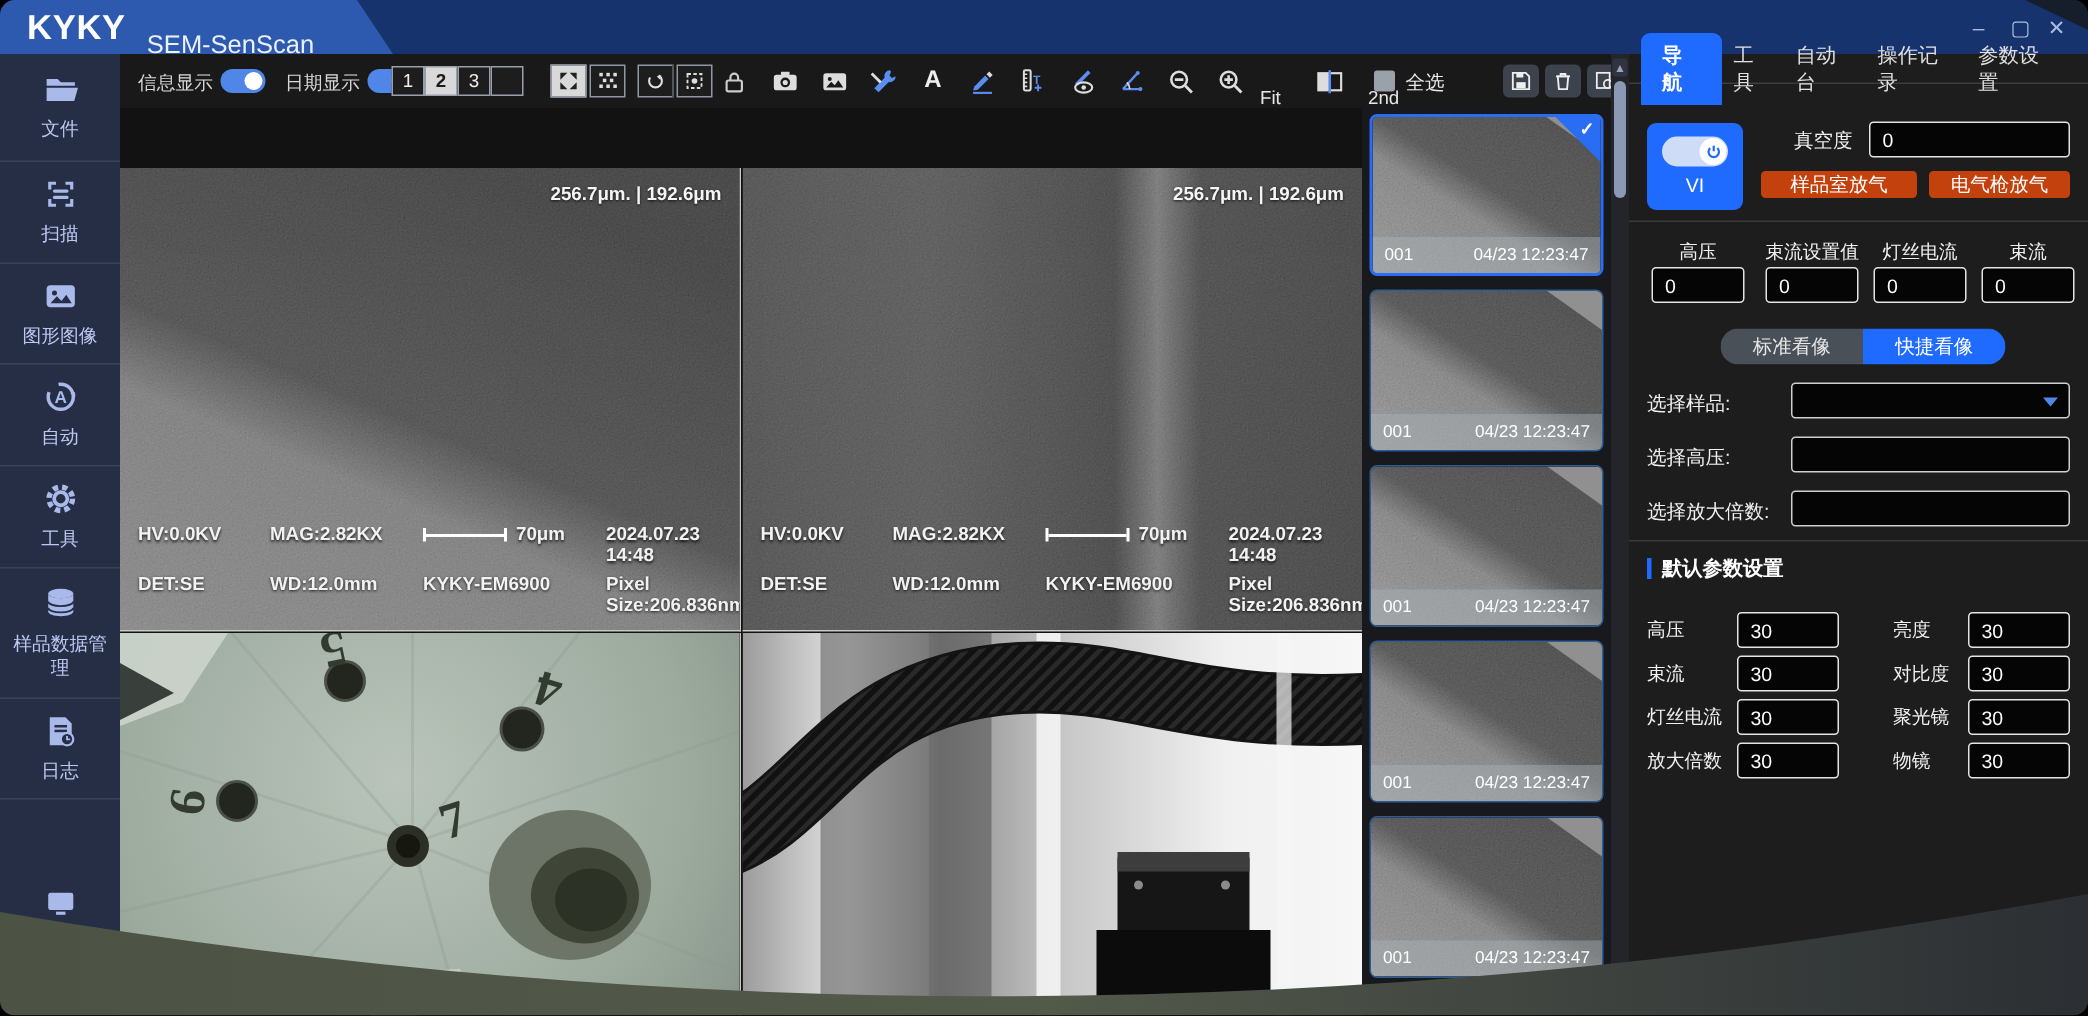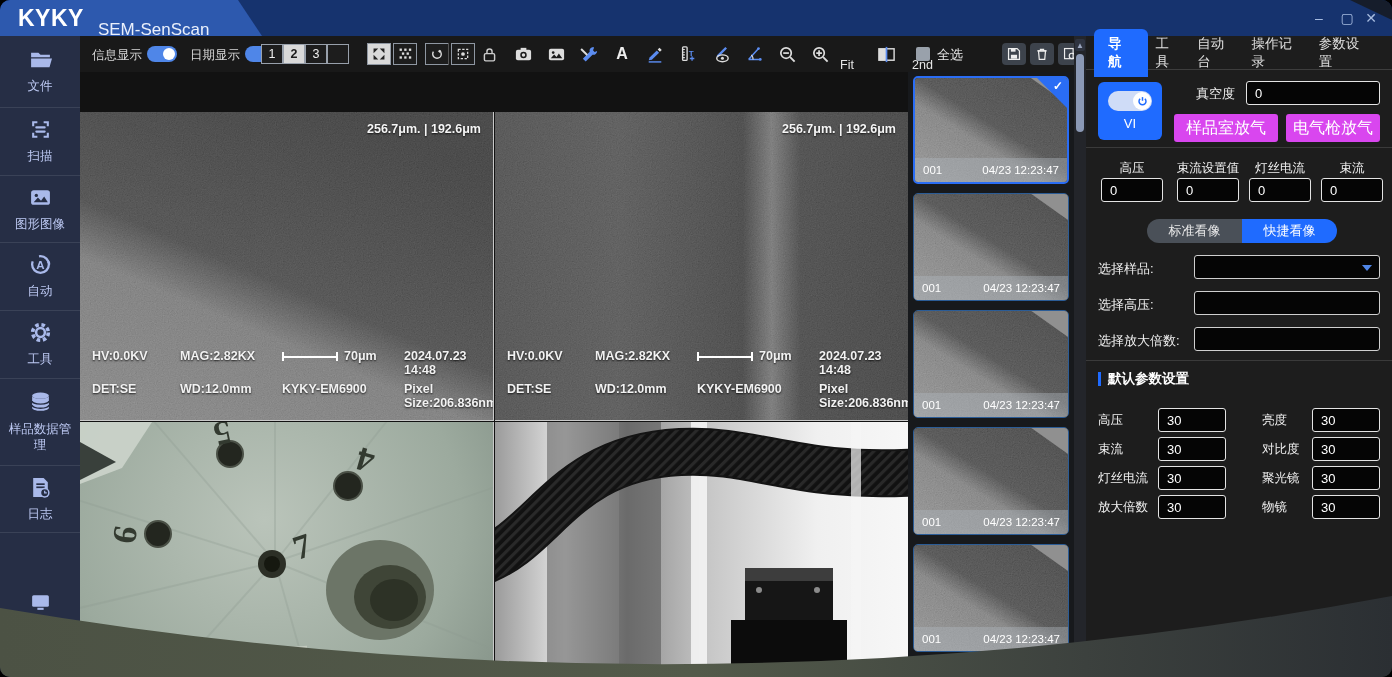--- a/index.html
+++ b/index.html
@@ -74,36 +74,36 @@
     display:flex;align-items:center;justify-content:space-between;padding:0 8px;color:#fff;font-size:11.5px;}
 
   
   #vscroll{left:1074px;top:36px;width:12px;height:641px;background:#23252a;}
   #vscroll .upbtn{left:1px;top:3px;width:10px;height:12px;background:#2f3440;border-radius:2px;color:#9aa5bd;
     font-size:8px;display:flex;align-items:center;justify-content:center;}
   #vscroll .sthumb{left:2px;top:18px;width:8px;height:78px;background:#8b99b5;border-radius:4px;}
 
   
   #panel{left:1086px;top:36px;width:306px;height:641px;background:#1d1d1d;color:#eee;}
-  #tabs{left:0;top:0;width:306px;height:34px;display:flex;align-items:center;border-bottom:1px solid #3d3d3d;
+  #tabs{left:0;top:0;width:306px;height:20px;display:flex;align-items:center;border-bottom:1px solid #3d3d3d;
     padding:0 14px 0 8px;box-sizing:border-box;justify-content:space-between;}
   .tab{font-size:13.5px;color:#e0e0e0;padding:6px 8px;}
   .tab.active{background:#1f6bff;color:#fff;border-radius:6px 6px 0 0;padding:6px 14px;font-weight:700;}
   .pdivider{left:0;width:306px;height:1px;background:#3a3a3a;}
   #vi-card{left:12px;top:46px;width:64px;height:58px;background:#1f6bff;border-radius:6px;
     display:flex;flex-direction:column;align-items:center;justify-content:center;gap:5px;}
   #vi-toggle{width:44px;height:20px;border-radius:10px;background:#cfdcf7;position:relative;}
   #vi-toggle .knob{position:absolute;right:1px;top:1px;width:18px;height:18px;border-radius:50%;background:#fff;
     display:flex;align-items:center;justify-content:center;}
   #vi-label{color:#fff;font-size:13px;}
   .plabel{font-size:13px;color:#f0f0f0;}
   .tin{position:absolute;background:#050505;border:1px solid #e4e4e4;border-radius:3px;color:#fff;
     font-size:13px;padding:0 8px;height:24px;box-sizing:border-box;font-family:"Liberation Sans",sans-serif;}
-  .bluebtn{position:absolute;height:28px;background:#d946ef;border:none;border-radius:3px;color:#fff;
-    font-size:16px;display:flex;align-items:center;justify-content:center;}
+  .bluebtn{position:absolute;height:18px;background:#c2410c;border:none;border-radius:3px;color:#fff;
+    font-size:13px;display:flex;align-items:center;justify-content:center;}
   .ro-label{position:absolute;top:124px;font-size:12.5px;color:#f0f0f0;text-align:center;width:80px;transform:translateX(-40px);}
   #modepill{left:61px;top:183px;width:190px;height:24px;border-radius:12px;overflow:hidden;display:flex;}
   #modepill .seg{flex:1;display:flex;align-items:center;justify-content:center;font-size:13px;font-weight:400;}
   #modepill .seg.std{background:#4a5058;color:#e8e8e8;}
   #modepill .seg.quick{background:#1f6bff;color:#fff;}
   .sel-row-label{position:absolute;left:12px;font-size:13px;color:#f0f0f0;}
   .combo{position:absolute;left:108px;width:186px;height:24px;background:#050505;border:1px solid #cfcfcf;
     border-radius:3px;box-sizing:border-box;}
   .combo .arrow{position:absolute;right:7px;top:9px;width:0;height:0;border-left:5px solid transparent;
     border-right:5px solid transparent;border-top:6px solid #4f86e8;}

